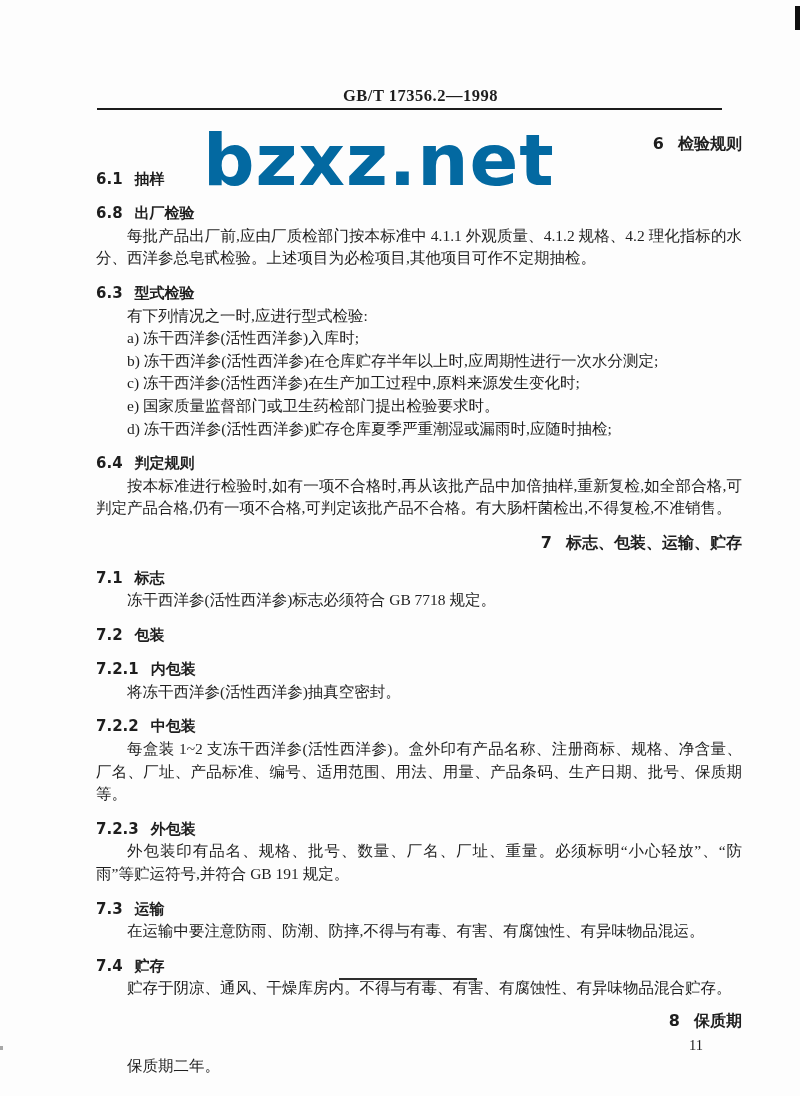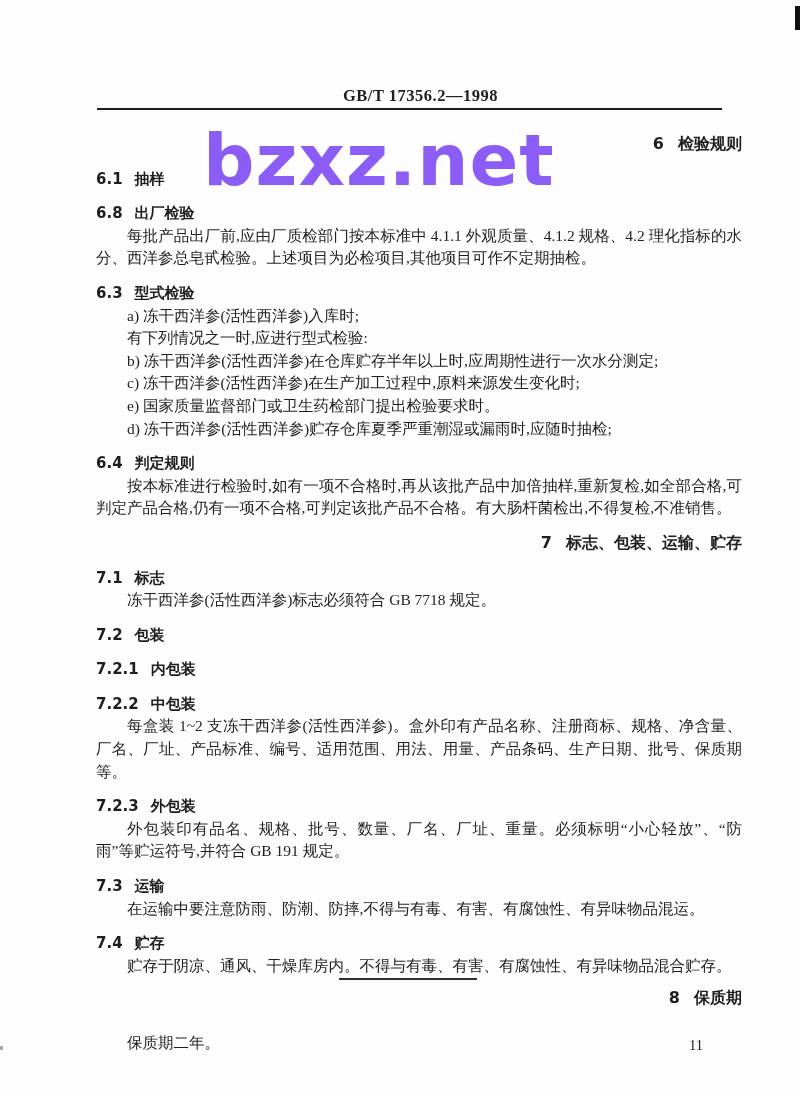--- a/index.html
+++ b/index.html
@@ -40,21 +40,21 @@
 
   
   .watermark {
     position: absolute;
     left: 203px;
     top: 118px;
     font-family: "DejaVu Sans", sans-serif;
     font-weight: bold;
     font-size: 72px;
     letter-spacing: 1px;
-    color: #8b5cf6;
+    color: #0369a1;
     z-index: 0;
     user-select: none;
   }
 
   
   .content {
     position: absolute;
     left: 96px;
     top: 121px;
     width: 646px;
@@ -146,22 +146,22 @@
   </div>
 
   <div class="h2">
     <span class="hnum">6.8</span><span>出厂检验</span>
   </div>
   <p class="para">每批产品出厂前,应由厂质检部门按本标准中 4.1.1 外观质量、4.1.2 规格、4.2 理化指标的水分、西洋参总皂甙检验。上述项目为必检项目,其他项目可作不定期抽检。</p>
 
   <div class="h2">
     <span class="hnum">6.3</span><span>型式检验</span>
   </div>
+  <div class="li">有下列情况之一时,应进行型式检验:</div>
   <div class="li">a) 冻干西洋参(活性西洋参)入库时;</div>
-  <div class="li">有下列情况之一时,应进行型式检验:</div>
   <div class="li">b) 冻干西洋参(活性西洋参)在仓库贮存半年以上时,应周期性进行一次水分测定;</div>
   <div class="li">c) 冻干西洋参(活性西洋参)在生产加工过程中,原料来源发生变化时;</div>
   <div class="li">e) 国家质量监督部门或卫生药检部门提出检验要求时。</div>
   <div class="li">d) 冻干西洋参(活性西洋参)贮存仓库夏季严重潮湿或漏雨时,应随时抽检;</div>
 
   <div class="h2">
     <span class="hnum">6.4</span><span>判定规则</span>
   </div>
   <p class="para">按本标准进行检验时,如有一项不合格时,再从该批产品中加倍抽样,重新复检,如全部合格,可判定产品合格,仍有一项不合格,可判定该批产品不合格。有大肠杆菌检出,不得复检,不准销售。</p>
 
@@ -174,20 +174,21 @@
   </div>
   <p class="para">冻干西洋参(活性西洋参)标志必须符合 GB 7718 规定。</p>
 
   <div class="h2">
     <span class="hnum">7.2</span><span>包装</span>
   </div>
 
   <div class="h2">
     <span class="hnum">7.2.1</span><span>内包装</span>
   </div>
+  <p class="para">将冻干西洋参(活性西洋参)抽真空密封。</p>
 
   <div class="h2">
     <span class="hnum">7.2.2</span><span>中包装</span>
   </div>
   <p class="para">每盒装 1~2 支冻干西洋参(活性西洋参)。盒外印有产品名称、注册商标、规格、净含量、厂名、厂址、产品标准、编号、适用范围、用法、用量、产品条码、生产日期、批号、保质期等。</p>
 
   <div class="h2">
     <span class="hnum">7.2.3</span><span>外包装</span>
   </div>
   <p class="para">外包装印有品名、规格、批号、数量、厂名、厂址、重量。必须标明“小心轻放”、“防雨”等贮运符号,并符合 GB 191 规定。</p>

